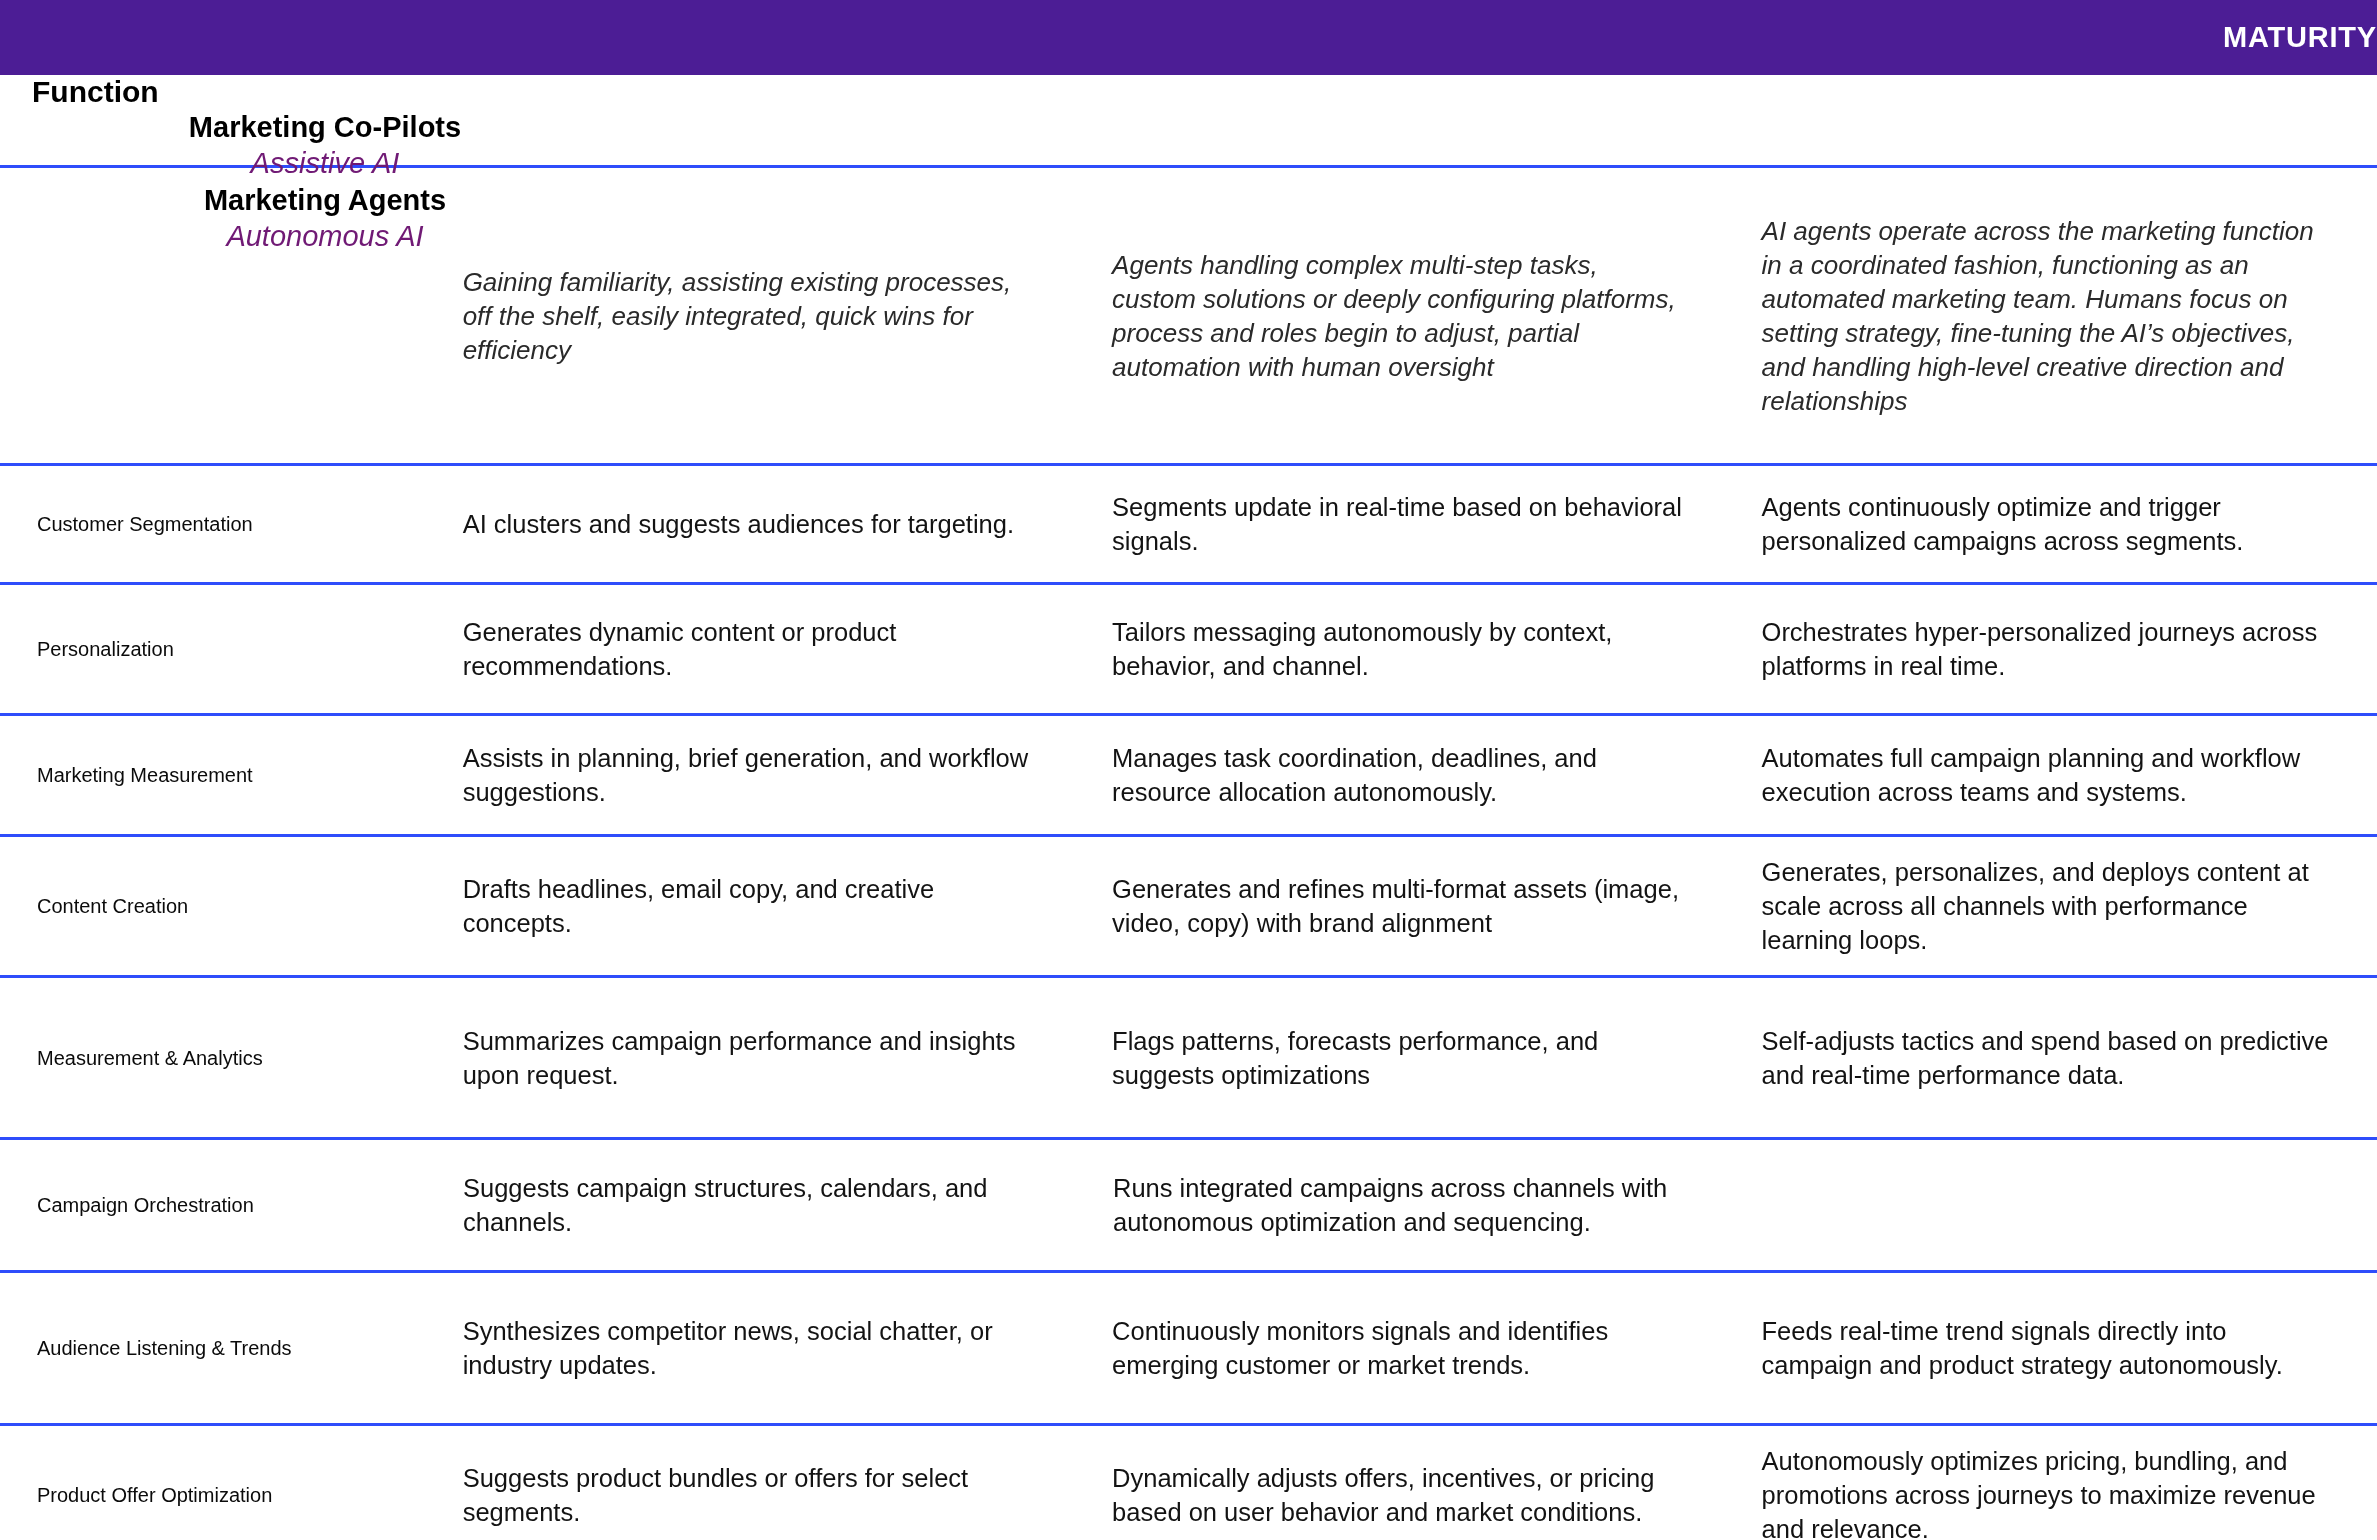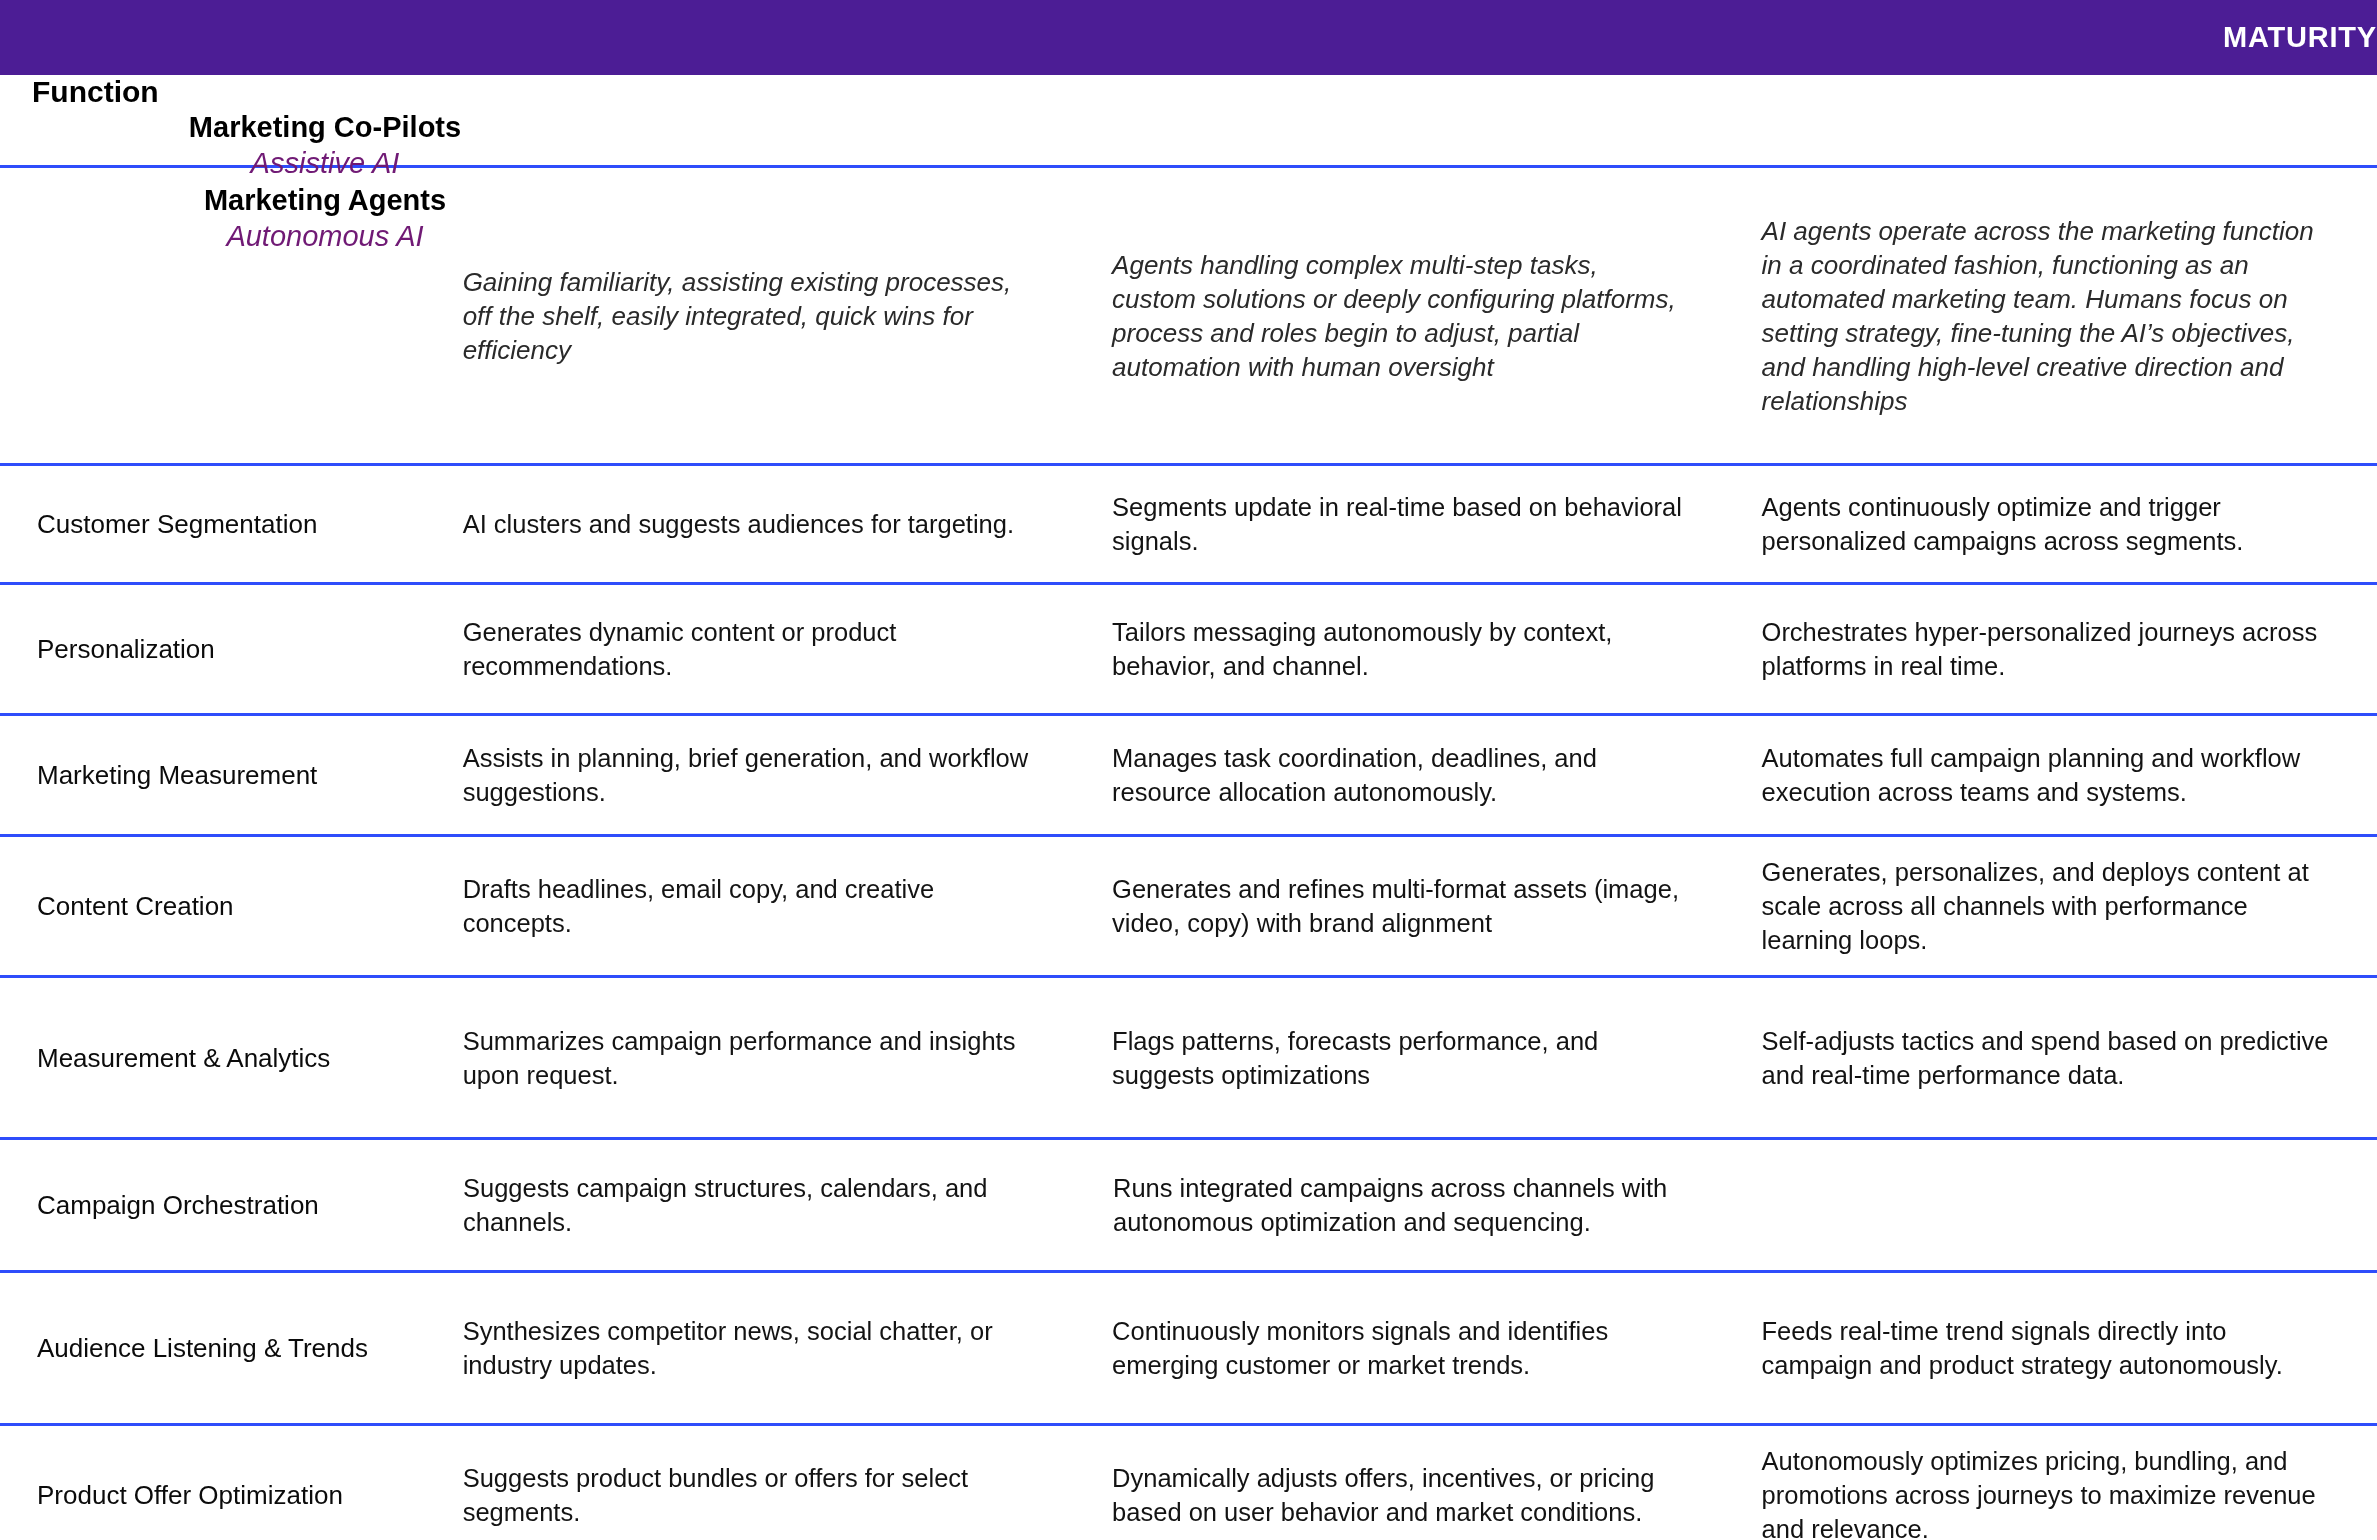--- a/index.html
+++ b/index.html
@@ -18,21 +18,21 @@
   .cell{display:flex;align-items:center;box-sizing:border-box;}
   .c1{width:429px;padding-left:32px;padding-right:17px;}
   .c{width:650px;padding-left:34px;padding-right:42px;}
   .head{height:93px;flex-direction:column;}
   .head-fn{font-size:30px;font-weight:bold;color:#000000;}
   .head-cell{flex-direction:column;justify-content:center;align-items:center;text-align:center;padding-left:8.5px;padding-right:8.5px;}
   .col-title{font-size:29px;font-weight:bold;color:#000000;line-height:1.25;}
   .col-sub{font-size:29px;font-style:italic;color:#701a75;line-height:1.25;}
   .desc{height:298px;}
   .desc-cell{font-size:26px;font-style:italic;color:#2a2a2a;line-height:34px;}
-  .fn{font-size:26px;line-height:34px;color:#0b0b0b;padding-left:37px;}
+  .fn{font-size:20px;line-height:34px;color:#0b0b0b;padding-left:37px;}
   .body-cell{font-size:25.5px;line-height:34px;color:#131313;}
   .r1{height:119px;} .r2{height:131px;} .r3{height:121px;} .r4{height:141px;}
   .r5{height:162px;} .r6{height:133px;} .r7{height:153px;} .r8{height:138px;border-bottom:none;}
 </style>
 </head>
 <body>
 
 <div class="banner">
   <span>MATURITY</span>
 </div>

